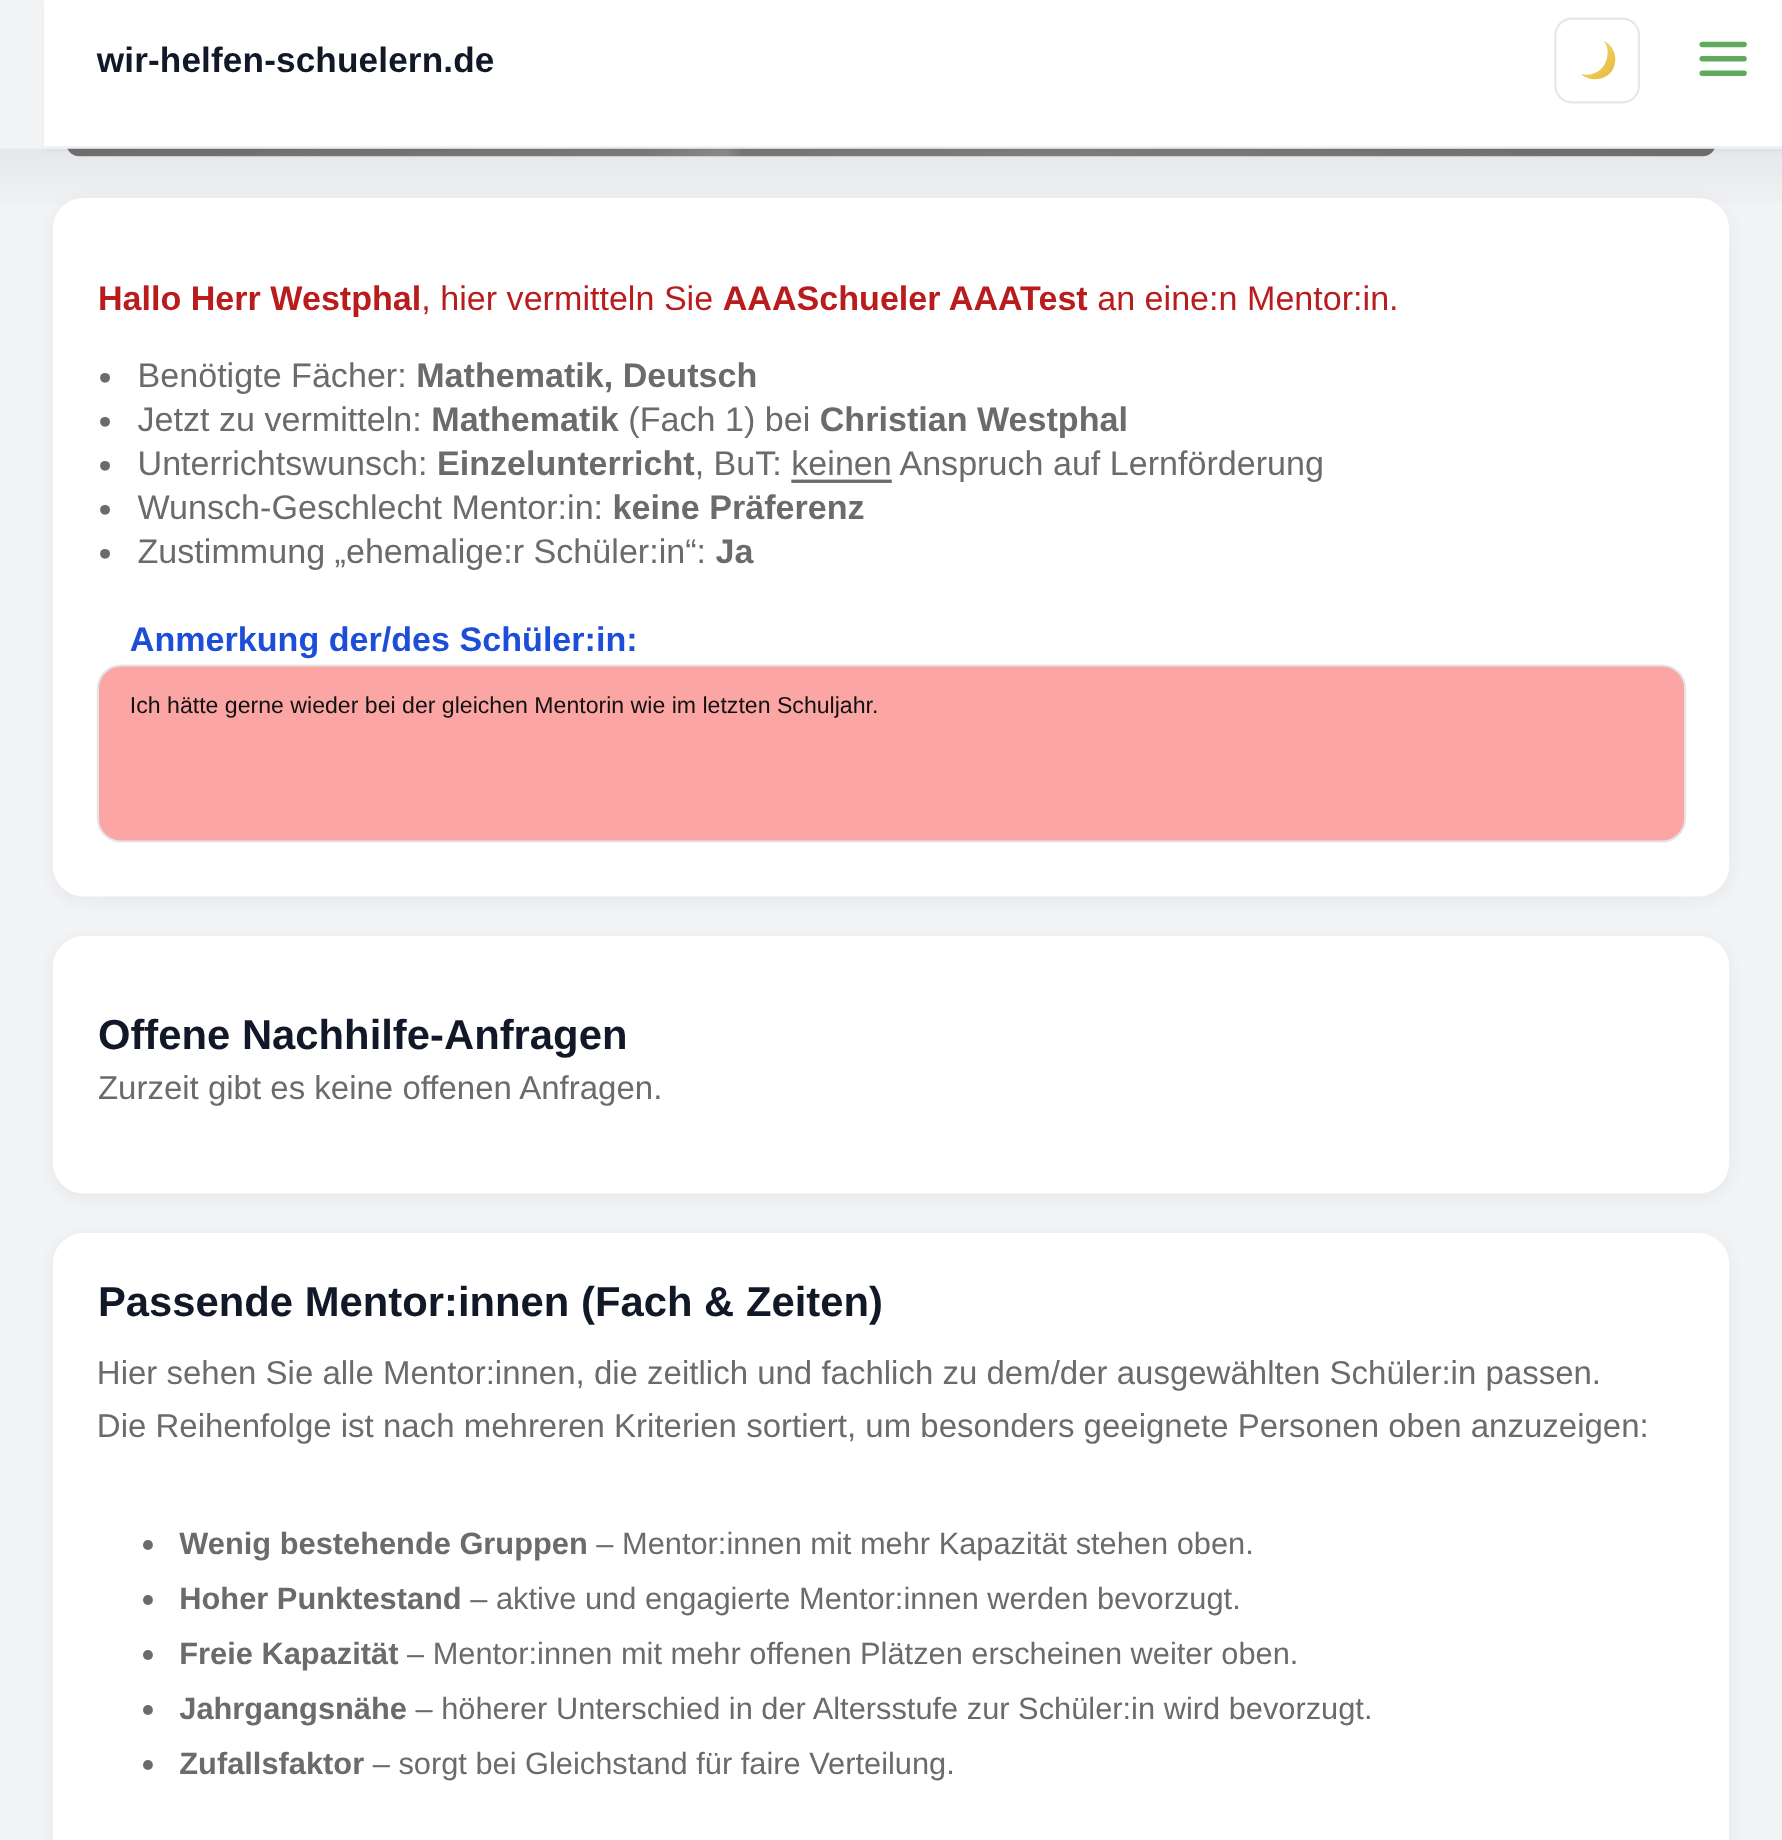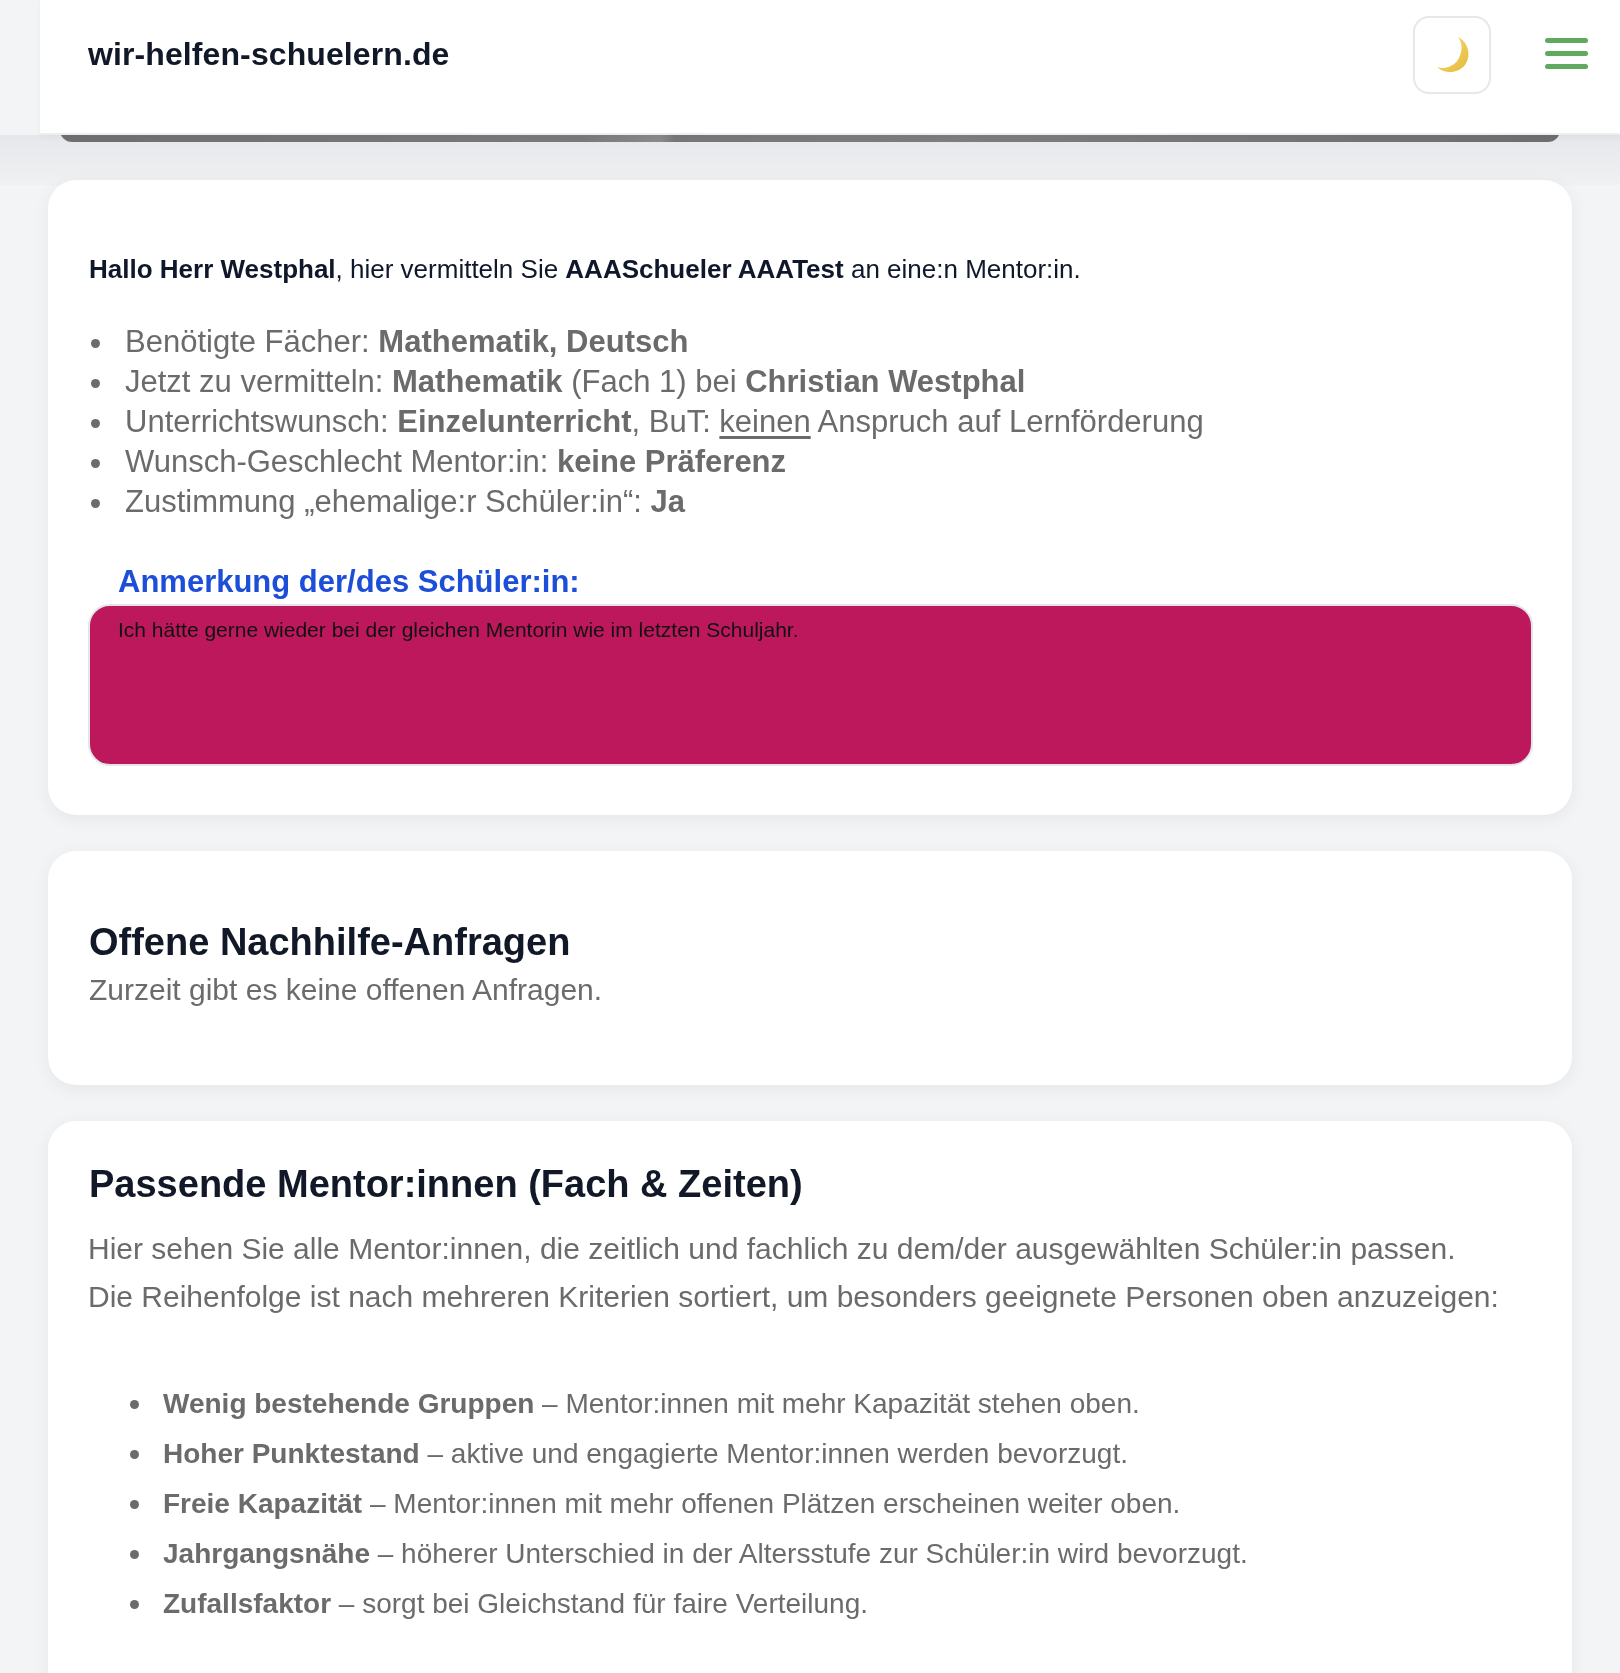--- a/index.html
+++ b/index.html
@@ -86,22 +86,22 @@
       box-shadow: 0 4px 18px rgba(17,24,39,0.06);
     }
     .card1 { top: 180px; height: 635px; }
     .card2 { top: 851px; height: 234px; }
     .card3 { top: 1121px; height: 600px; }
 
     .intro {
       position: absolute;
       left: 41px;
       top: 74px;
-      font-size: 26px;
-      color: #0f172a;
+      font-size: 31px;
+      color: #b91c1c;
       white-space: nowrap;
     }
     .intro b { font-weight: 700; }
     .facts {
       position: absolute;
       left: 41px;
       top: 142px;
       list-style: none;
       font-size: 31px;
       color: #6b6b6b;
@@ -133,22 +133,22 @@
       margin-left: 29px;
     }
     .note-box {
       position: absolute;
       left: 40px;
       top: 424px;
       width: 1445px;
       height: 162px;
       border: 2px solid #e3e5e8;
       border-radius: 22px;
-      background: #be185d;
-      padding: 12px 28px;
+      background: #fca5a5;
+      padding: 24px 28px;
       font-size: 21px;
       color: #111;
       font-family: "Liberation Sans", sans-serif;
       resize: none;
     }
     .card-title {
       position: absolute;
       left: 41px;
       font-size: 38px;
       font-weight: 700;

